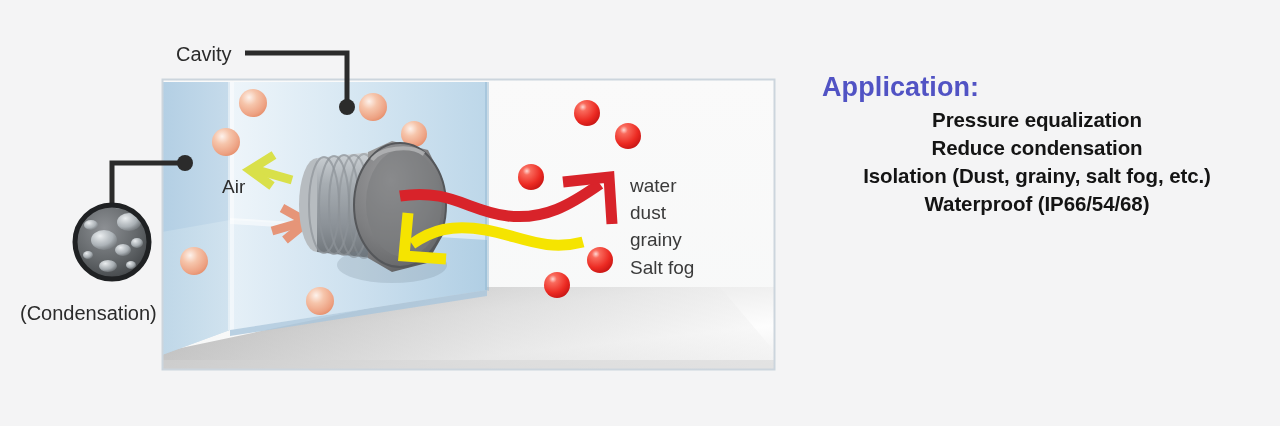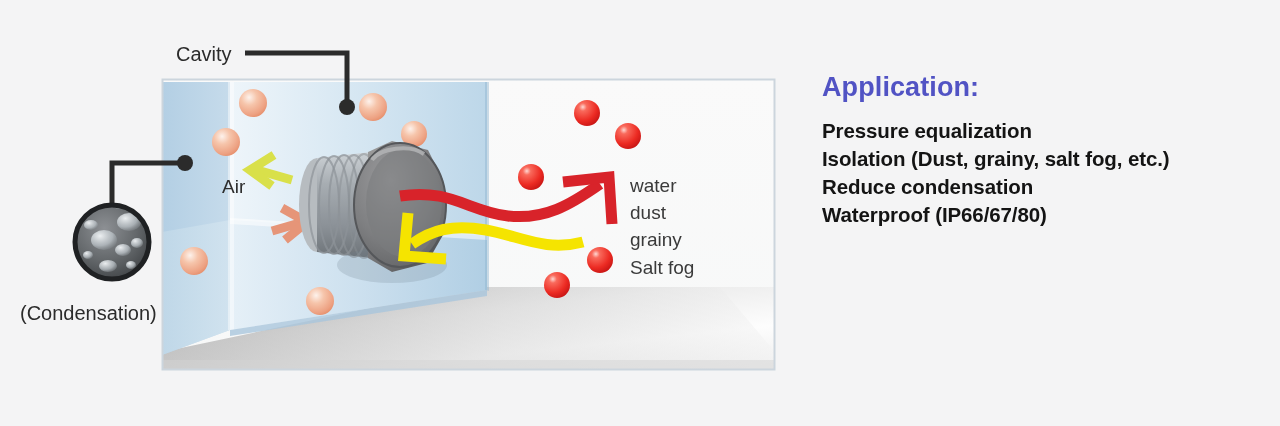--- a/index.html
+++ b/index.html
@@ -30,35 +30,36 @@
     position: absolute;
     left: 822px;
     top: 72px;
     width: 430px;
   }
   .app-heading {
     font-size: 27px;
     font-weight: bold;
     color: #5153c4;
     line-height: 1.18;
-    margin: 0 0 13px 0;
+    margin: 0 0 2px 0;
     letter-spacing: 0.1px;
   }
   .app-list {
     list-style: none;
     margin: 0;
     padding: 0;
   }
   .app-list li {
     font-size: 20.5px;
     font-weight: bold;
     color: #141414;
     line-height: 1.365;
     white-space: nowrap;
     letter-spacing: -0.1px;
+    text-align: center;
   }
   .diag-text {
     font-family: "Liberation Sans", sans-serif;
   }
 </style>
 </head>
 <body>
 
 <div id="stage">
 
@@ -262,19 +263,19 @@
       <circle cx="112" cy="242" r="37" fill="none" stroke="#1f2123" stroke-width="5"></circle>
 
       <text class="diag-text" x="20" y="320" font-size="20" fill="#2b2b2b">(Condensation)</text>
     </g>
   </svg>
 
   <div class="app-panel">
     <div class="app-heading">Application:</div>
     <ul class="app-list">
       <li>Pressure equalization</li>
+      <li>Reduce condensation</li>
       <li>Isolation (Dust, grainy, salt fog, etc.)</li>
-      <li>Reduce condensation</li>
-      <li>Waterproof (IP66/67/80)</li>
+      <li>Waterproof (IP66/54/68)</li>
     </ul>
   </div>
 
 </div>
 
 </body></html>

